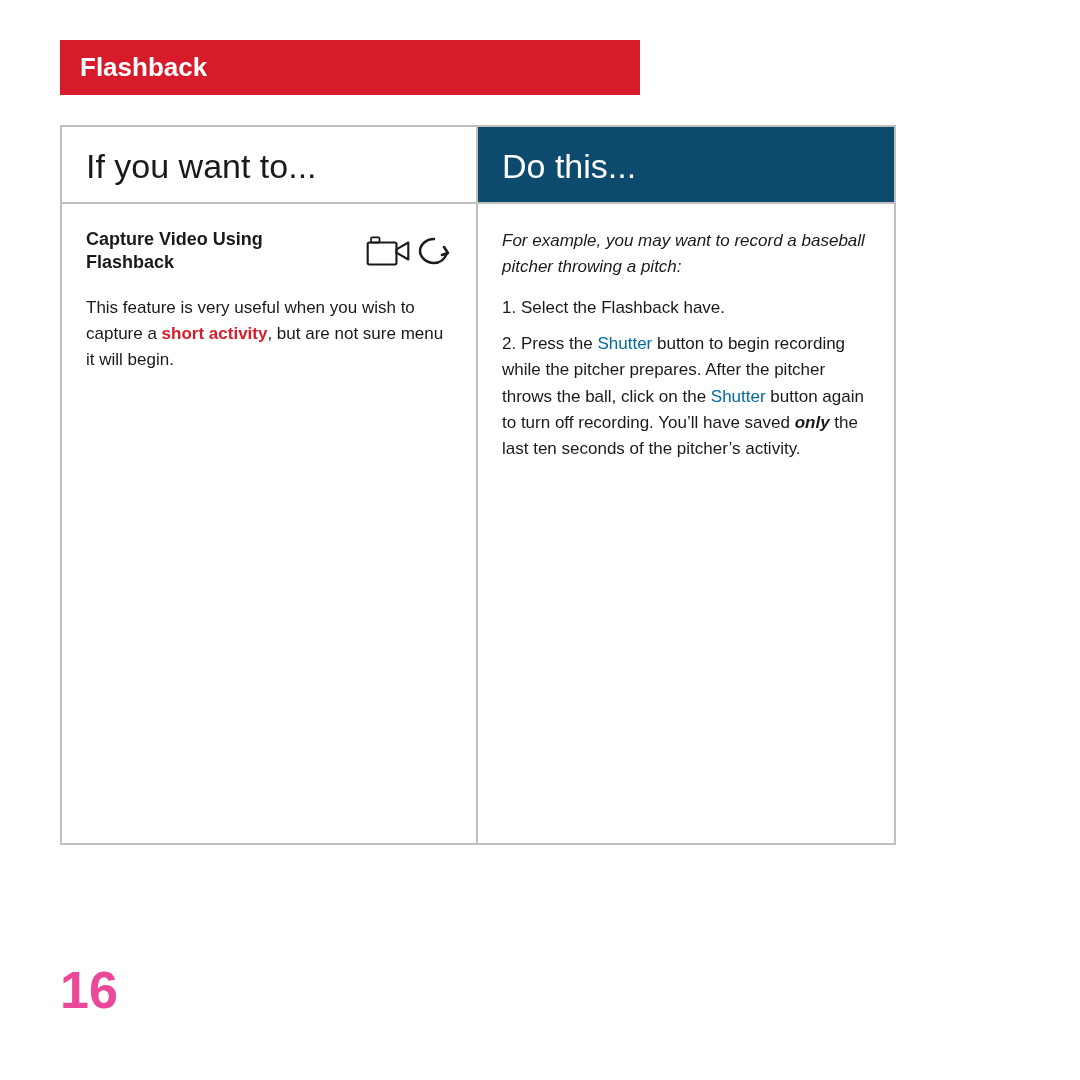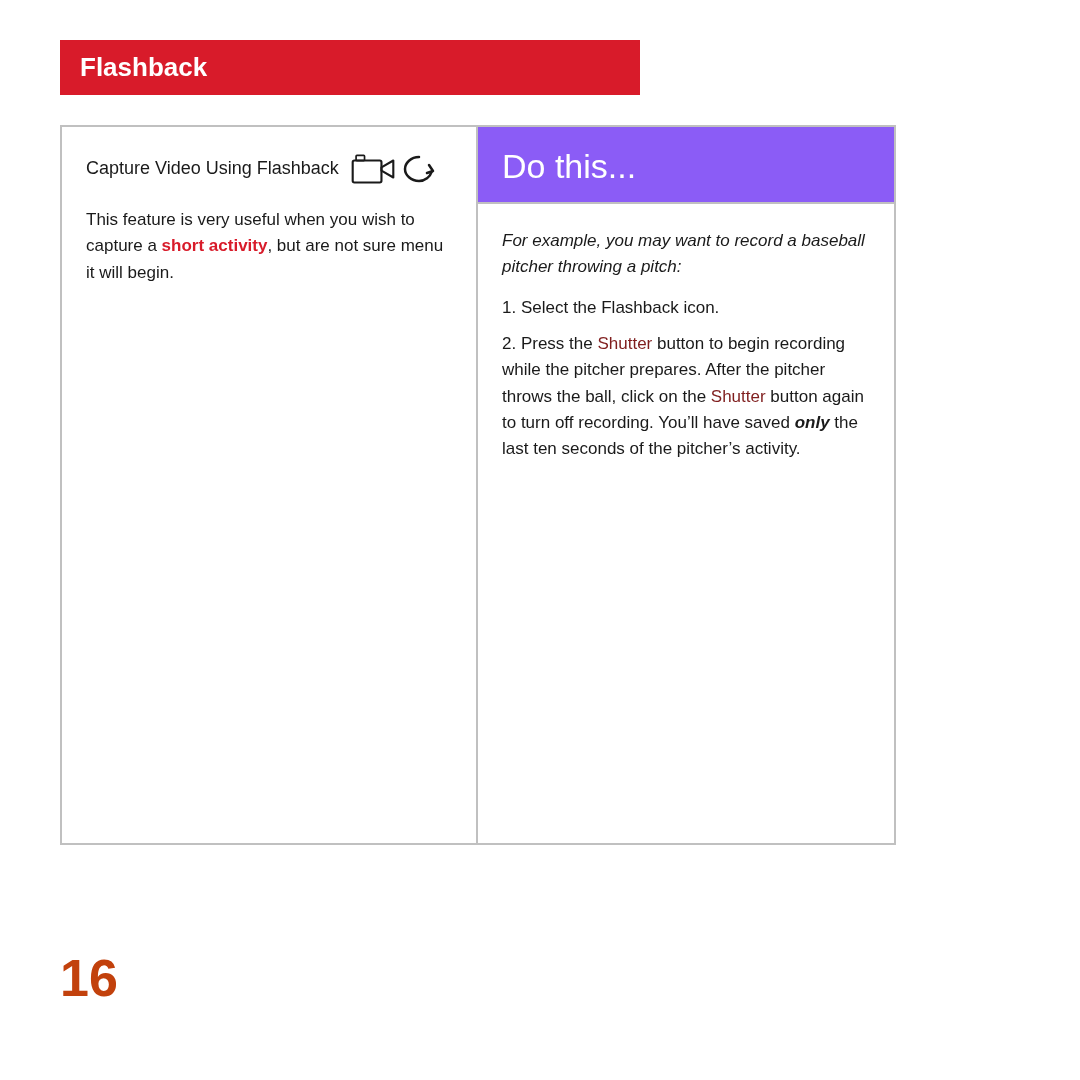--- a/index.html
+++ b/index.html
@@ -59,21 +59,21 @@
       flex-direction: column;
     }
 
     .col-header-left {
       background: #ffffff;
       padding: 20px 24px 16px 24px;
       border-bottom: 2px solid #c0c0c0;
     }
 
     .col-header-right {
-      background: #8b5cf6;
+      background: #0c4a6e;
       padding: 20px 24px 16px 24px;
       border-bottom: 2px solid #c0c0c0;
     }
 
     .col-header-left-title {
       font-size: 34px;
       color: #1a1a1a;
       font-weight: normal;
     }
 
@@ -90,21 +90,21 @@
 
     
     .capture-heading-row {
       display: flex;
       align-items: center;
       gap: 12px;
       margin-bottom: 20px;
     }
 
     .capture-heading-text {
-      font-weight: normal;
+      font-weight: bold;
       font-size: 18px;
       line-height: 1.3;
     }
 
     .icons-area {
       display: flex;
       align-items: center;
       gap: 6px;
       font-size: 28px;
     }
@@ -121,21 +121,21 @@
       color: #1a1a1a;
     }
 
     .highlight-red {
       color: #d81b2a;
       font-weight: bold;
       margin-top: 32px;
     }
 
     .shutter-red {
-      color: #7f1d1d;
+      color: #0369a1;
     }
 
     .note-italic {
       font-style: italic;
       color: #d81b2a;
       font-size: 17px;
       line-height: 1.5;
       margin-top: 20px;
     }
 
@@ -193,20 +193,23 @@
 
 <div class="page-container">
 
   <div class="header-bar">
     <span class="header-title">Flashback</span>
   </div>
 
   <div class="main-table">
 
     <div class="left-column">
+      <div class="col-header-left">
+        <span class="col-header-left-title">If you want to...</span>
+      </div>
       <div class="col-content">
 
         <div class="capture-heading-row">
           <div class="capture-heading-text">Capture Video Using Flashback</div>
           <div class="icons-area">
 
             <svg class="camera-icon-svg" viewBox="0 0 52 40" fill="none" xmlns="http://www.w3.org/2000/svg">
               <rect x="2" y="10" width="34" height="26" rx="2" stroke="#1a1a1a" stroke-width="2.5" fill="none"></rect>
               <polygon points="36,18 50,10 50,30 36,22" stroke="#1a1a1a" stroke-width="2.5" fill="none" stroke-linejoin="round"></polygon>
               <rect x="6" y="4" width="10" height="6" rx="1" stroke="#1a1a1a" stroke-width="2" fill="none"></rect>
@@ -233,27 +236,27 @@
         <span class="col-header-right-title">Do this...</span>
       </div>
       <div class="right-col-content">
 
         <p class="example-paragraph">
           <span>For example, you may want to record a baseball pitcher throwing a pitch:</span>
         </p>
 
         <ol class="numbered-list">
           <li>
-            <span class="list-number">1. </span><span>Select the Flashback icon.</span>
+            <span class="list-number">1. </span><span>Select the Flashback have.</span>
           </li>
           <li>
             <span class="list-number">2. </span><span>Press the </span><span class="shutter-red">Shutter</span><span> button to begin recording while the pitcher prepares. After the pitcher throws the ball, click on the </span><span class="shutter-red">Shutter</span><span> button again to turn off recording. You’ll have saved </span><em>only</em><span> the last ten seconds of the pitcher’s activity.</span>
           </li>
         </ol>
 
       </div>
     </div>
 
   </div>
 
 </div>
 
-<div class="page-number" style="position:absolute; bottom:72px; left:60px; color:#c2410c; font-size:52px; font-weight:bold;">16</div>
+<div class="page-number" style="position:absolute; bottom:60px; left:60px; color:#ec4899; font-size:52px; font-weight:bold;">16</div>
 
 </body></html>

